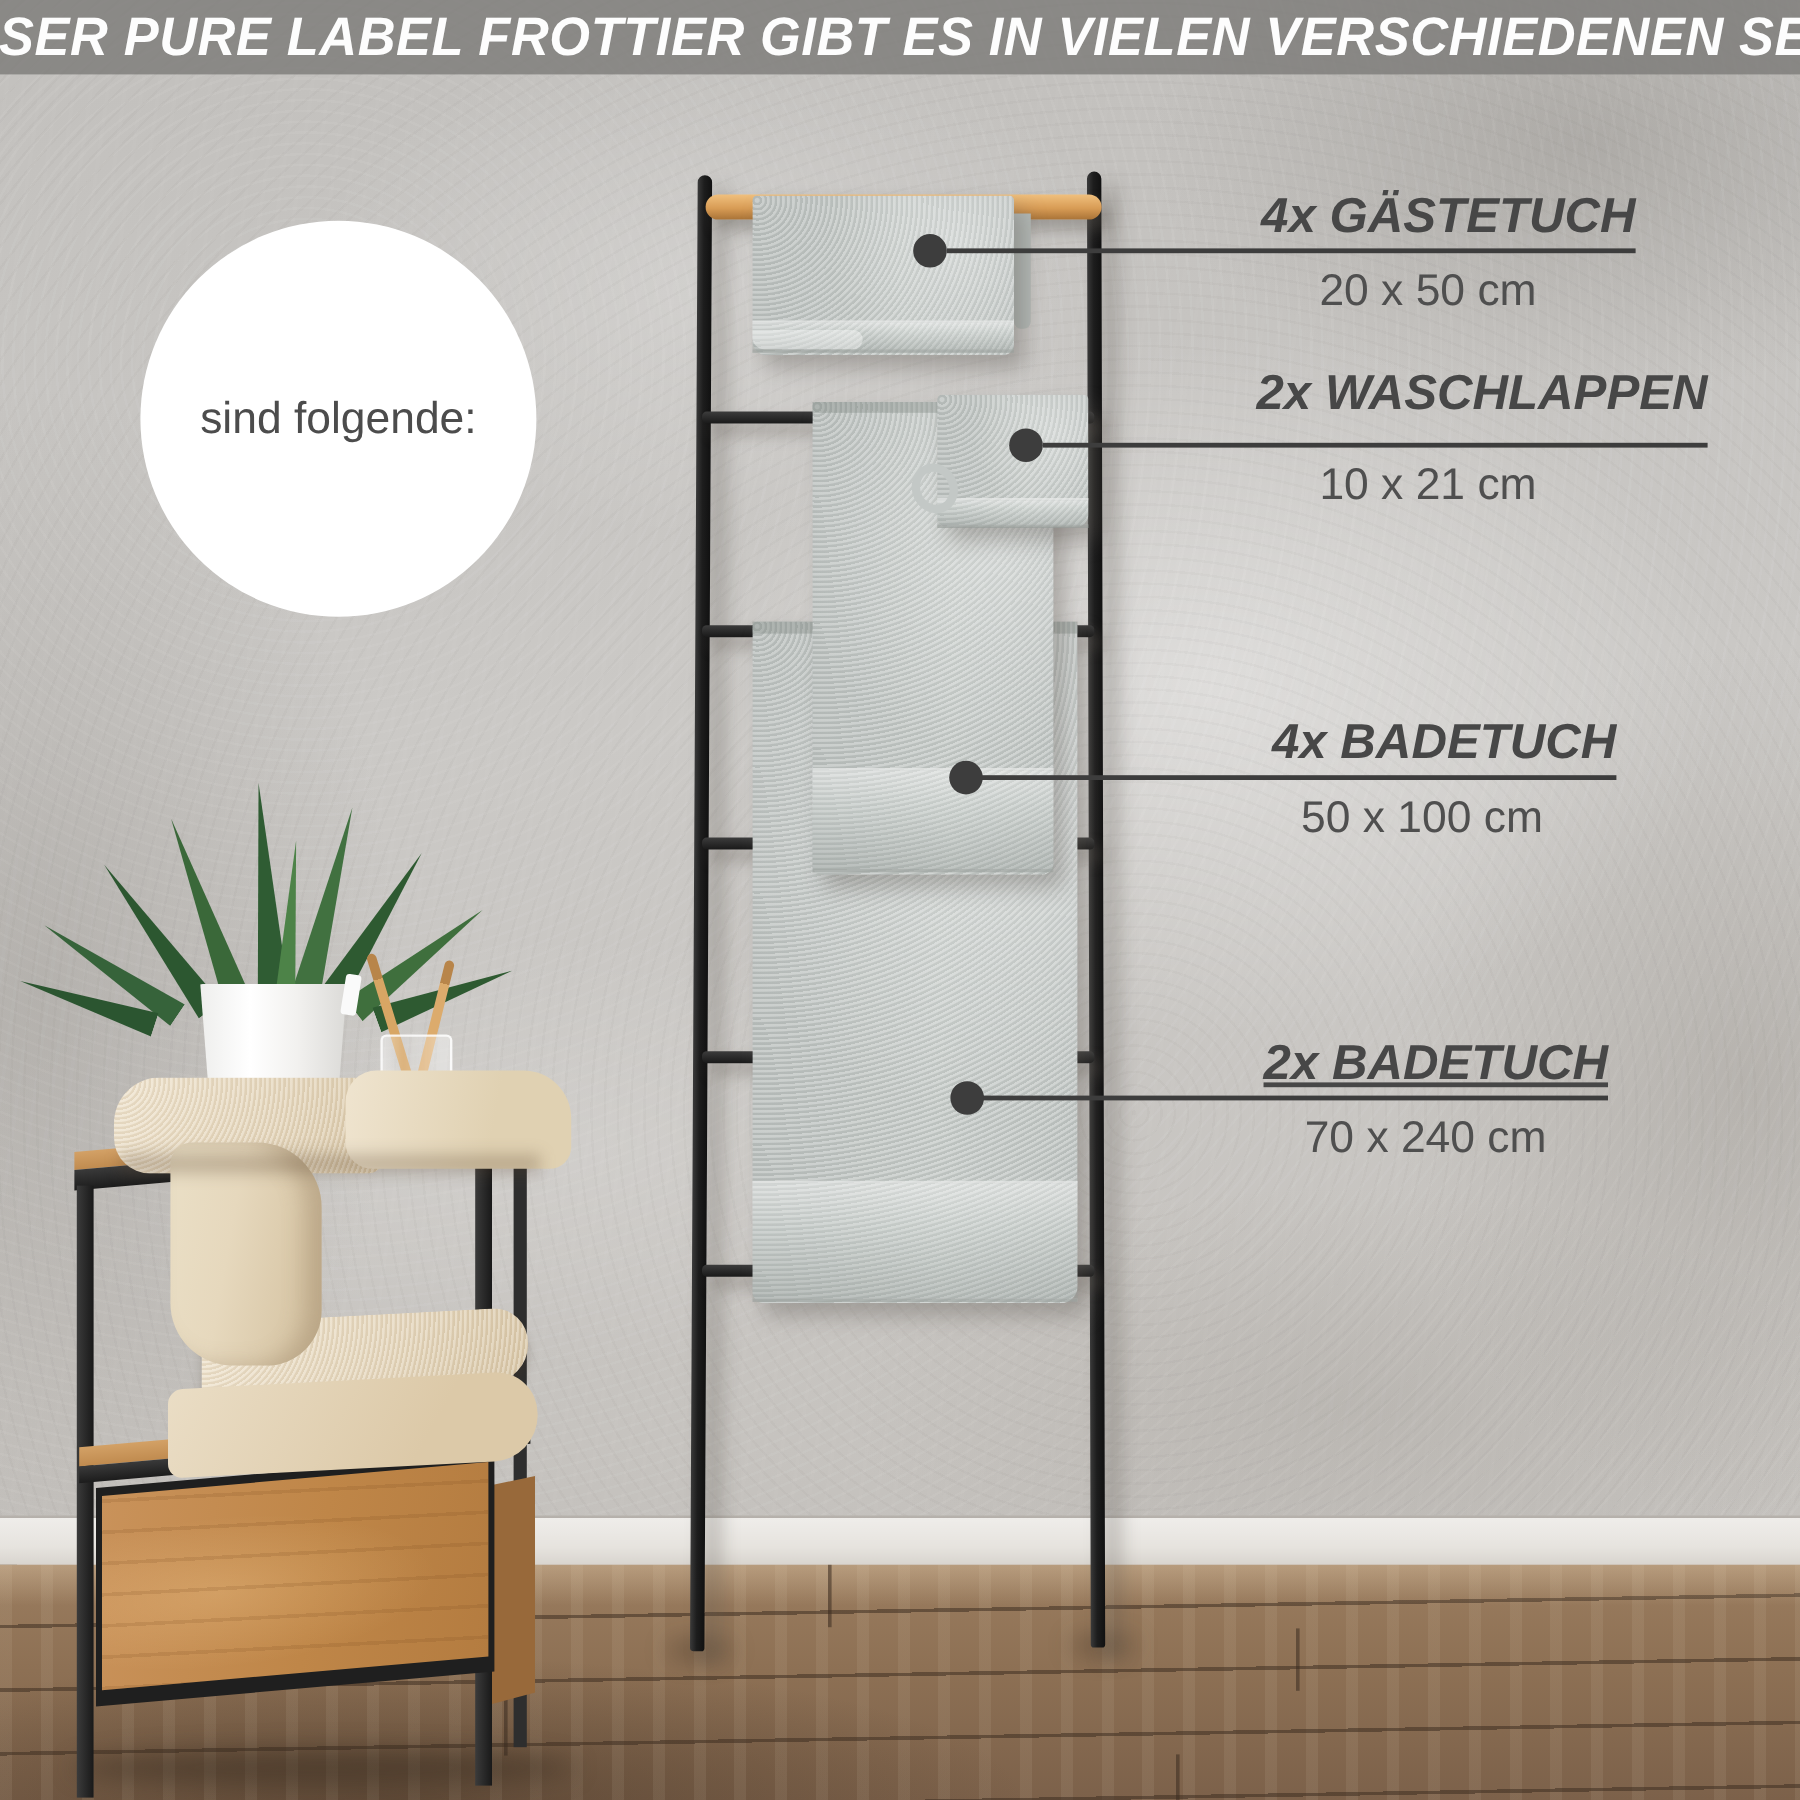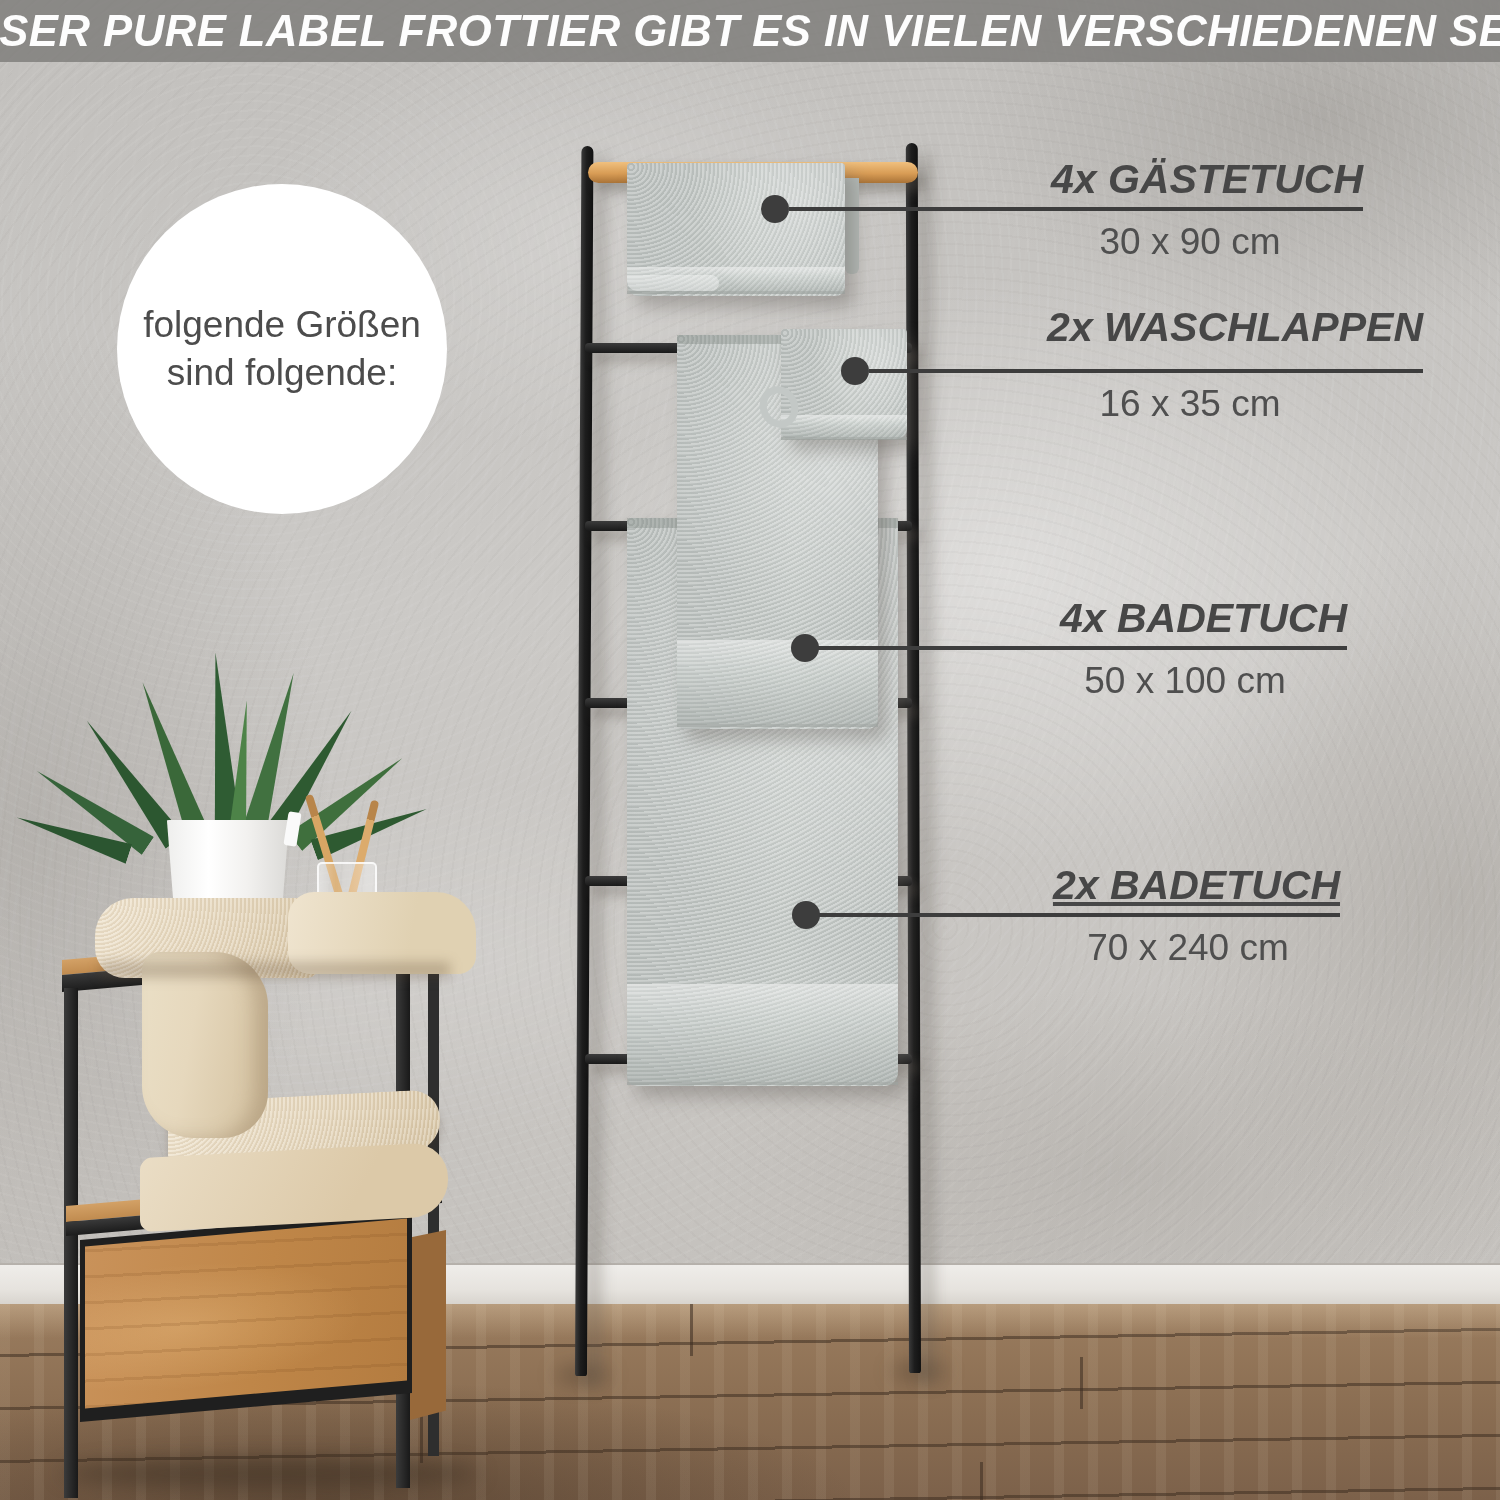--- a/index.html
+++ b/index.html
@@ -190,46 +190,45 @@
   <div class="abs" style="left:845px;top:178px;width:14px;height:96px;background:#b4bab7;border-radius:0 0 6px 6px;"></div>
   <div class="abs towel" style="left:627px;top:163px;width:218px;height:133px;border-radius:4px 4px 9px 12px;">
     <div class="hem" style="top:104px;height:22px;"></div>
     <div style="position:absolute;left:0;top:112px;width:92px;height:16px;background:rgba(255,255,255,.38);border-radius:0 8px 8px 10px;"></div>
   </div>
 
   <div>
     <div class="abs c-line" style="left:789px;top:207px;width:574px;"></div>
     <div class="abs c-dot" style="left:761px;top:195px;"></div>
     <div class="abs c-title" style="right:137px;top:156px;">4x GÄSTETUCH</div>
-    <div class="abs c-size" style="left:1040px;top:221px;width:300px;">30 x 90 cm</div>
+    <div class="abs c-size" style="left:1040px;top:221px;width:300px;">20 x 50 cm</div>
   </div>
 
   <div>
     <div class="abs c-line" style="left:869px;top:369px;width:554px;"></div>
     <div class="abs c-dot" style="left:841px;top:357px;"></div>
     <div class="abs c-title" style="right:77px;top:304px;">2x WASCHLAPPEN</div>
-    <div class="abs c-size" style="left:1040px;top:383px;width:300px;">16 x 35 cm</div>
+    <div class="abs c-size" style="left:1040px;top:383px;width:300px;">10 x 21 cm</div>
   </div>
 
   <div>
     <div class="abs c-line" style="left:818px;top:646px;width:529px;"></div>
     <div class="abs c-dot" style="left:791px;top:634px;"></div>
     <div class="abs c-title" style="right:153px;top:595px;">4x BADETUCH</div>
     <div class="abs c-size" style="left:1035px;top:660px;width:300px;">50 x 100 cm</div>
   </div>
 
   <div>
     <div class="abs c-line" style="left:819px;top:913px;width:521px;"></div>
     <div class="abs c-dot" style="left:792px;top:901px;"></div>
     <div class="abs c-title" style="right:160px;top:862px;text-decoration:underline;">2x BADETUCH</div>
     <div class="abs c-size" style="left:1038px;top:927px;width:300px;">70 x 240 cm</div>
   </div>
 
   <div class="abs badge">
-    <div class="badge-line">folgende Größen</div>
     <div class="badge-line">sind folgende:</div>
   </div>
 
   <div class="abs banner">
     <div class="banner-text">UNSER PURE LABEL FROTTIER GIBT ES IN VIELEN VERSCHIEDENEN SETS</div>
   </div>
 
 </div>
 
 </body></html>

